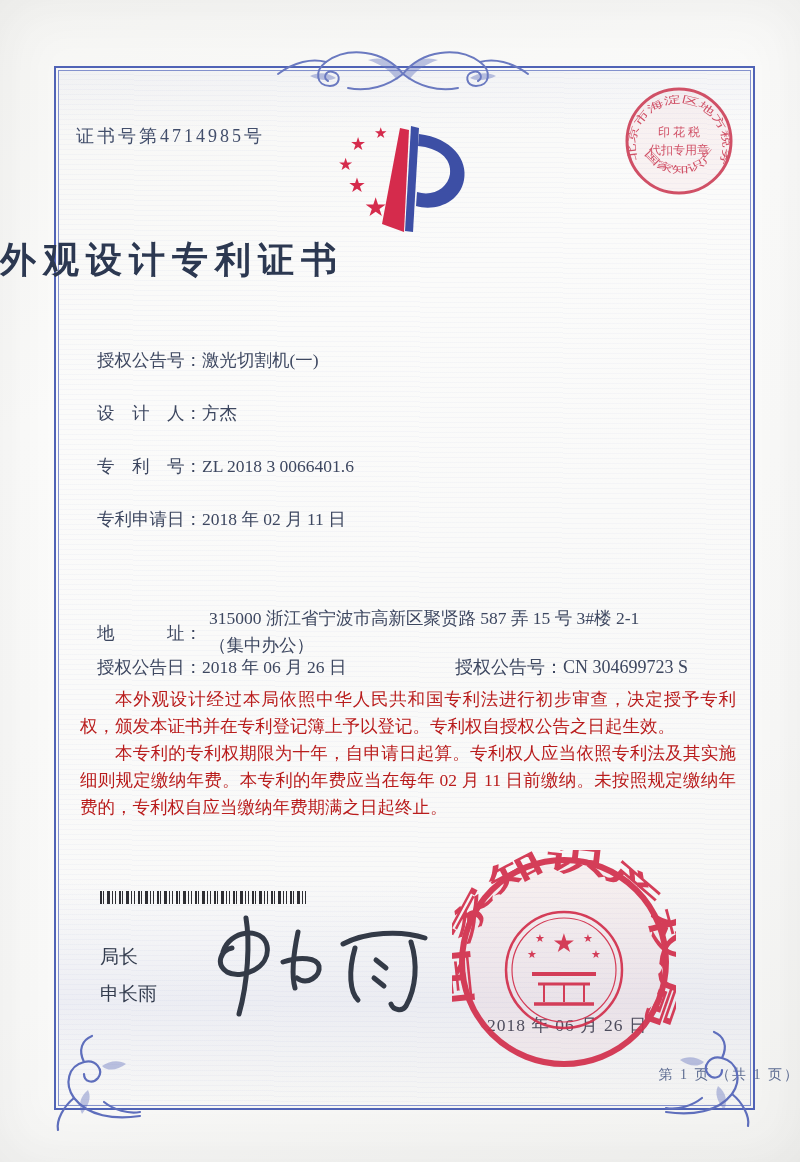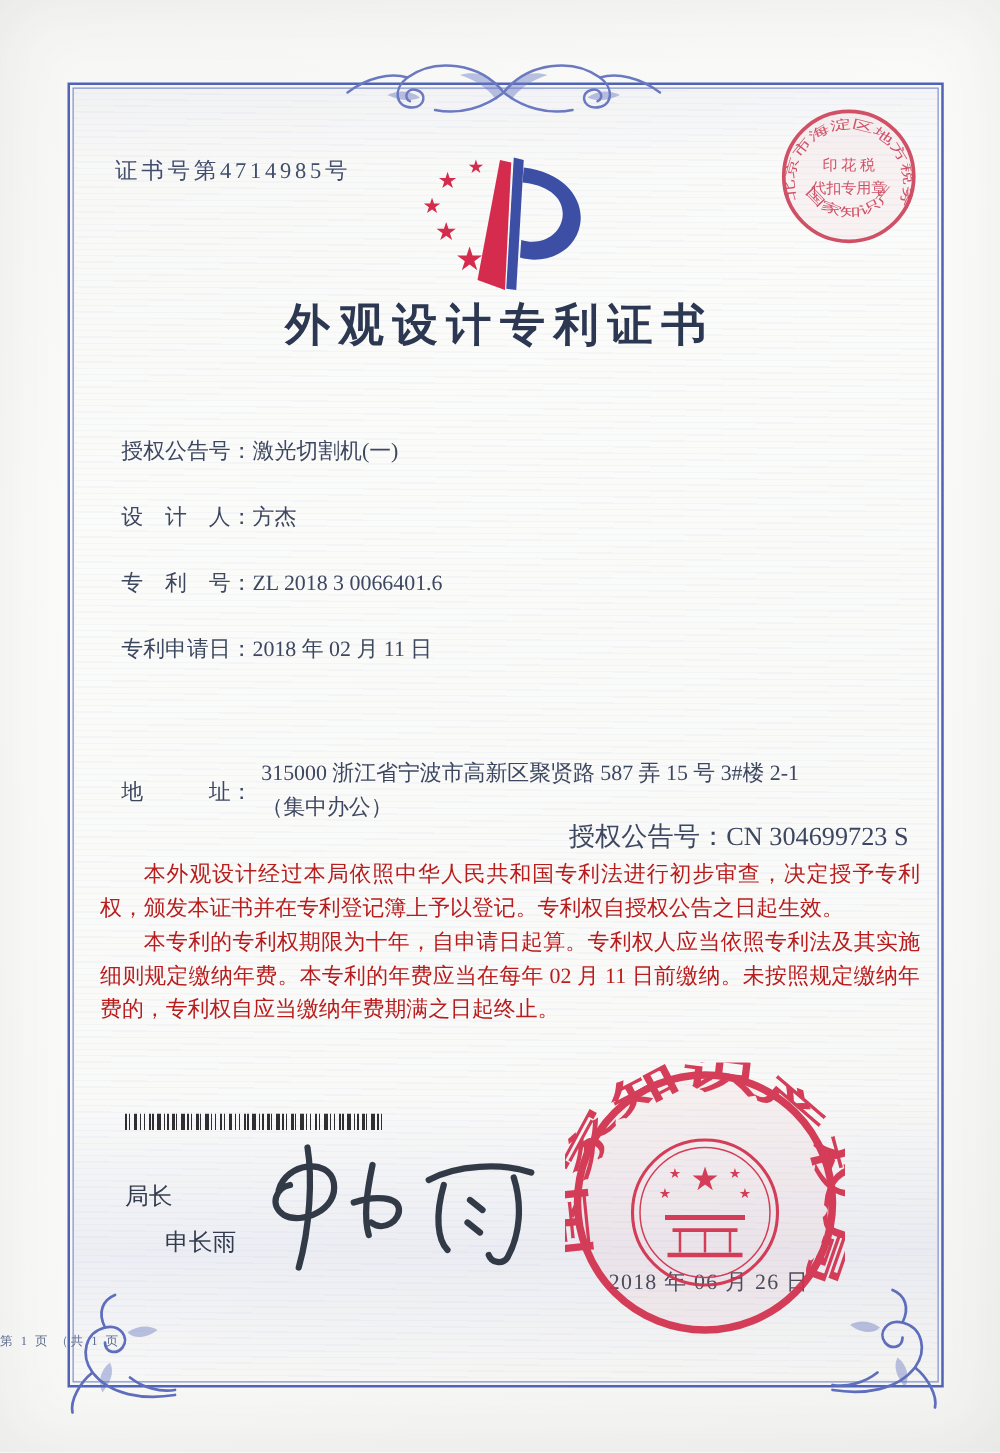--- a/index.html
+++ b/index.html
@@ -15,43 +15,43 @@
     position:absolute;left:54px;top:66px;width:697px;height:1040px;
     border:2px solid #5063b6;
   }
   .border-inner{
     position:absolute;inset:2px;border:1px solid #8391cd;
     background:
       linear-gradient(180deg,rgba(130,140,205,.05) 0%,rgba(255,255,255,0) 6%,rgba(255,255,255,0) 78%,rgba(130,140,205,.10) 90%,rgba(255,255,255,0) 100%),
       repeating-linear-gradient(0.4deg, rgba(135,145,210,.055) 0 1px, rgba(255,255,255,0) 1px 5px);
   }
   .abs{position:absolute;}
-  .cert-no{left:76px;top:124px;font-size:18px;letter-spacing:3px;color:#424e6b;margin-left:16px;}
-  .title{left:0;top:236px;width:100%;text-align:center;font-size:36px;letter-spacing:7px;
+  .cert-no{left:76px;top:124px;font-size:18px;letter-spacing:3px;color:#424e6b;}
+  .title{left:0;top:236px;width:100%;text-align:left;font-size:36px;letter-spacing:7px;
          color:#2c3851;font-weight:600;}
   .field-row{left:97px;font-size:17.5px;color:#3d4760;white-space:nowrap;}
   .field-label{display:inline-block;}
   .addr-row{left:97px;top:605px;font-size:17.5px;white-space:normal;width:560px;}
   .addr-label{display:inline-block;width:112px;vertical-align:top;margin-top:16px;}
   .addr-value{display:inline-block;width:440px;vertical-align:top;line-height:27px;}
-  .grant-no{left:455px;top:655px;font-size:21px;white-space:nowrap;text-align:center;}
+  .grant-no{left:455px;top:655px;font-size:18px;white-space:nowrap;text-align:center;}
   .paragraphs{left:80px;top:686px;width:656px;font-size:17.5px;line-height:27px;
               text-align:justify;color:#b91c1c;}
   .paragraphs p{margin:0;text-indent:2em;}
   .barcode{left:100px;top:891px;width:206px;height:13px;
     background:repeating-linear-gradient(90deg,
       #2e2e33 0 2px,transparent 2px 3px,#2e2e33 3px 4px,transparent 4px 7px,
       #2e2e33 7px 10px,transparent 10px 12px,#2e2e33 12px 13px,transparent 13px 15px,
       #2e2e33 15px 16px,transparent 16px 19px);
   }
   .signer-title{left:100px;top:944px;font-size:19px;color:#333c4e;font-family:"Liberation Sans","DejaVu Sans",sans-serif;}
-  .signer-name{left:100px;top:981px;font-size:19px;color:#333c4e;font-family:Liberation Serif, serif;margin-left:32px;}
+  .signer-name{left:100px;top:981px;font-size:19px;color:#333c4e;font-family:Liberation Serif, serif;}
   .sig-svg{left:205px;top:912px;}
   .seal-date{left:487px;top:1013px;font-size:17.5px;color:#474d5e;z-index:4;letter-spacing:1px;}
-  .footer{left:0;top:1066px;width:100%;text-align:left;font-size:10px;color:#5c6b91;letter-spacing:2px;}
+  .footer{left:0;top:1066px;width:100%;text-align:right;font-size:14px;color:#5c6b91;letter-spacing:2px;}
   .logo-svg{left:312px;top:120px;}
   .tax-stamp{left:622px;top:84px;z-index:5;}
   .office-seal{left:452px;top:850px;z-index:5;opacity:.93;}
   .ornament-top{left:276px;top:34px;z-index:2;}
   .corner-bl{left:44px;top:1032px;z-index:2;}
   .corner-br{left:658px;top:1028px;z-index:2;transform:scaleX(-1);}
   svg text{font-family:"Liberation Serif","DejaVu Serif",serif;}
 </style>
 </head>
 <body>
@@ -143,20 +143,23 @@
     <span class="field-label">设　计　人：</span><span>方杰</span>
   </div>
   <div class="abs field-row" style="top:454px">
     <span class="field-label">专　利　号：</span><span>ZL 2018 3 0066401.6</span>
   </div>
   <div class="abs field-row" style="top:507px">
     <span class="field-label">专利申请日：</span><span>2018 年 02 月 11 日</span>
   </div>
   <div class="abs addr-row">
     <span class="addr-label">地　　　址：</span><span class="addr-value">315000 浙江省宁波市高新区聚贤路 587 弄 15 号 3#楼 2-1（集中办公）</span>
+  </div>
+  <div class="abs field-row" style="top:655px">
+    <span class="field-label">授权公告日：</span><span>2018 年 06 月 26 日</span>
   </div>
   <div class="abs grant-no">
     <span class="field-label">授权公告号：</span><span>CN 304699723 S</span>
   </div>
 
   <div class="abs paragraphs">
     <p>本外观设计经过本局依照中华人民共和国专利法进行初步审查，决定授予专利权，颁发本证书并在专利登记簿上予以登记。专利权自授权公告之日起生效。</p>
     <p>本专利的专利权期限为十年，自申请日起算。专利权人应当依照专利法及其实施细则规定缴纳年费。本专利的年费应当在每年 02 月 11 日前缴纳。未按照规定缴纳年费的，专利权自应当缴纳年费期满之日起终止。</p>
   </div>
 

